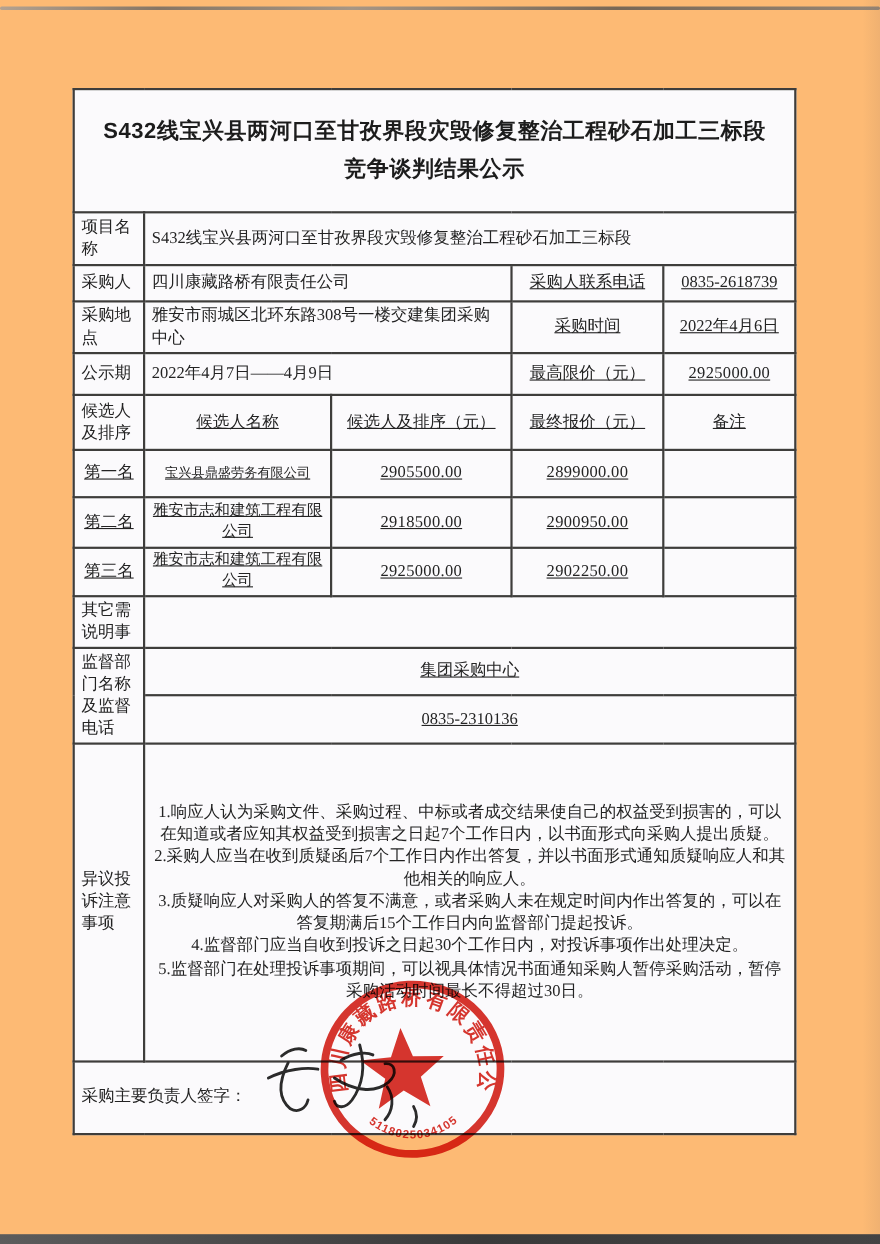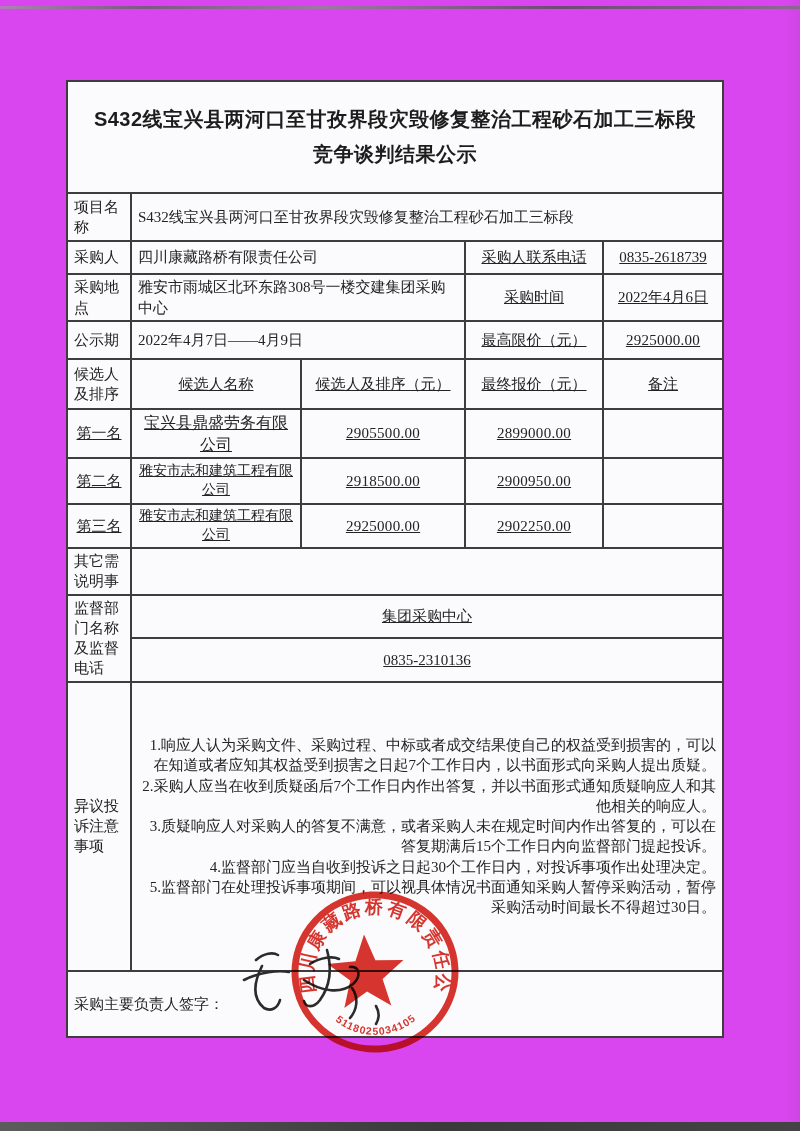--- a/index.html
+++ b/index.html
@@ -1,19 +1,19 @@
 <!DOCTYPE html>
 <html><head>
 <meta charset="utf-8">
 <style>
   html,body{margin:0;padding:0;background:#e8e6ea;}
   .page{
     position:relative;
     width:800px;height:1131px;
-    background:#d946ef;
+    background:#fdba74;
     overflow:hidden;
     font-family:"Liberation Serif","DejaVu Serif",serif;
     color:#232323;
   }
   .scan-edge-top{
     position:absolute;top:6px;left:0;width:100%;height:3px;
     background:linear-gradient(90deg,#9a9a9a 0%,#5f5f5f 18%,#8a8a8a 40%,#4c4c4c 70%,#757575 100%);
     opacity:.75;border-radius:2px;
   }
   .scan-edge-bottom{
@@ -42,21 +42,21 @@
   .title-line{
     font-family:"Liberation Sans","DejaVu Sans",sans-serif;
     font-weight:bold;font-size:20px;line-height:1.75;color:#1c1c1c;
     letter-spacing:.5px;
   }
   .lbl{text-align:left;padding:2px 6px;}
   .center{text-align:center;text-decoration:underline;}
   .val-left{text-align:left;padding-left:9px;}
   .num{font-size:13.5px;letter-spacing:.3px;}
   .objection-cell{
-    vertical-align:top;text-align:right;
+    vertical-align:top;text-align:center;
     padding:62px 10px 6px 9px;
     line-height:1.58;font-size:15px;
   }
   .objection-cell p{margin:0;}
   .sig-cell{padding-left:16px;font-size:16px;}
   .sig-svg{position:absolute;left:226px;top:938px;z-index:5;}
   .stamp-svg{
     position:absolute;left:284px;top:886px;z-index:6;
     opacity:.92;mix-blend-mode:multiply;
     transform:rotate(-3deg);
@@ -117,21 +117,21 @@
       <tr style="height:50px">
         <td class="lbl">候选人及排序</td>
         <td class="center">候选人名称</td>
         <td class="center">候选人及排序（元）</td>
         <td class="center">最终报价（元）</td>
         <td class="center">备注</td>
       </tr>
 
       <tr style="height:43px">
         <td class="center">第一名</td>
-        <td class="center" style="font-size:16px">宝兴县鼎盛劳务有限公司</td>
+        <td class="center" style="font-size:12px">宝兴县鼎盛劳务有限公司</td>
         <td class="center num">2905500.00</td>
         <td class="center num">2899000.00</td>
         <td class="center"></td>
       </tr>
       <tr style="height:46px">
         <td class="center">第二名</td>
         <td class="center" style="font-size:14px">雅安市志和建筑工程有限公司</td>
         <td class="center num">2918500.00</td>
         <td class="center num">2900950.00</td>
         <td class="center"></td>

